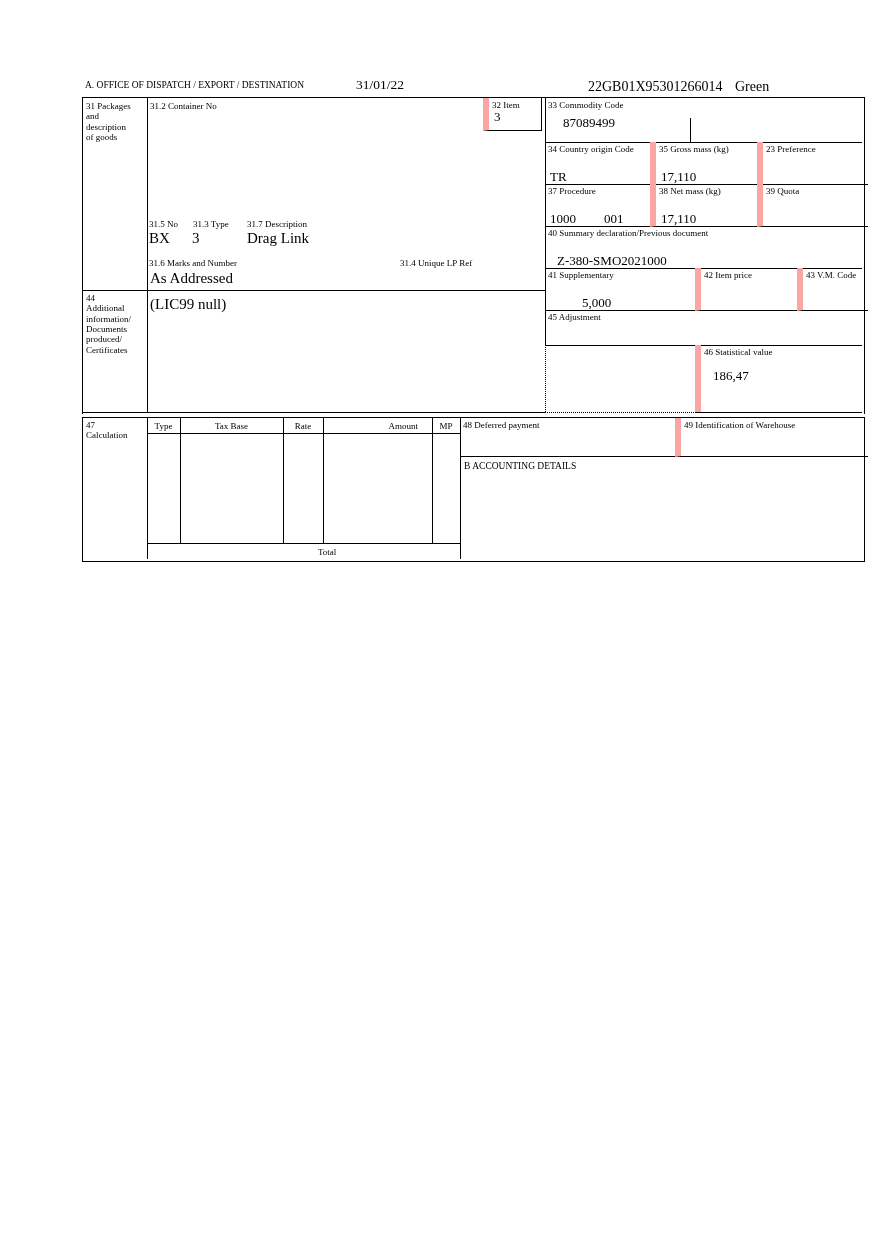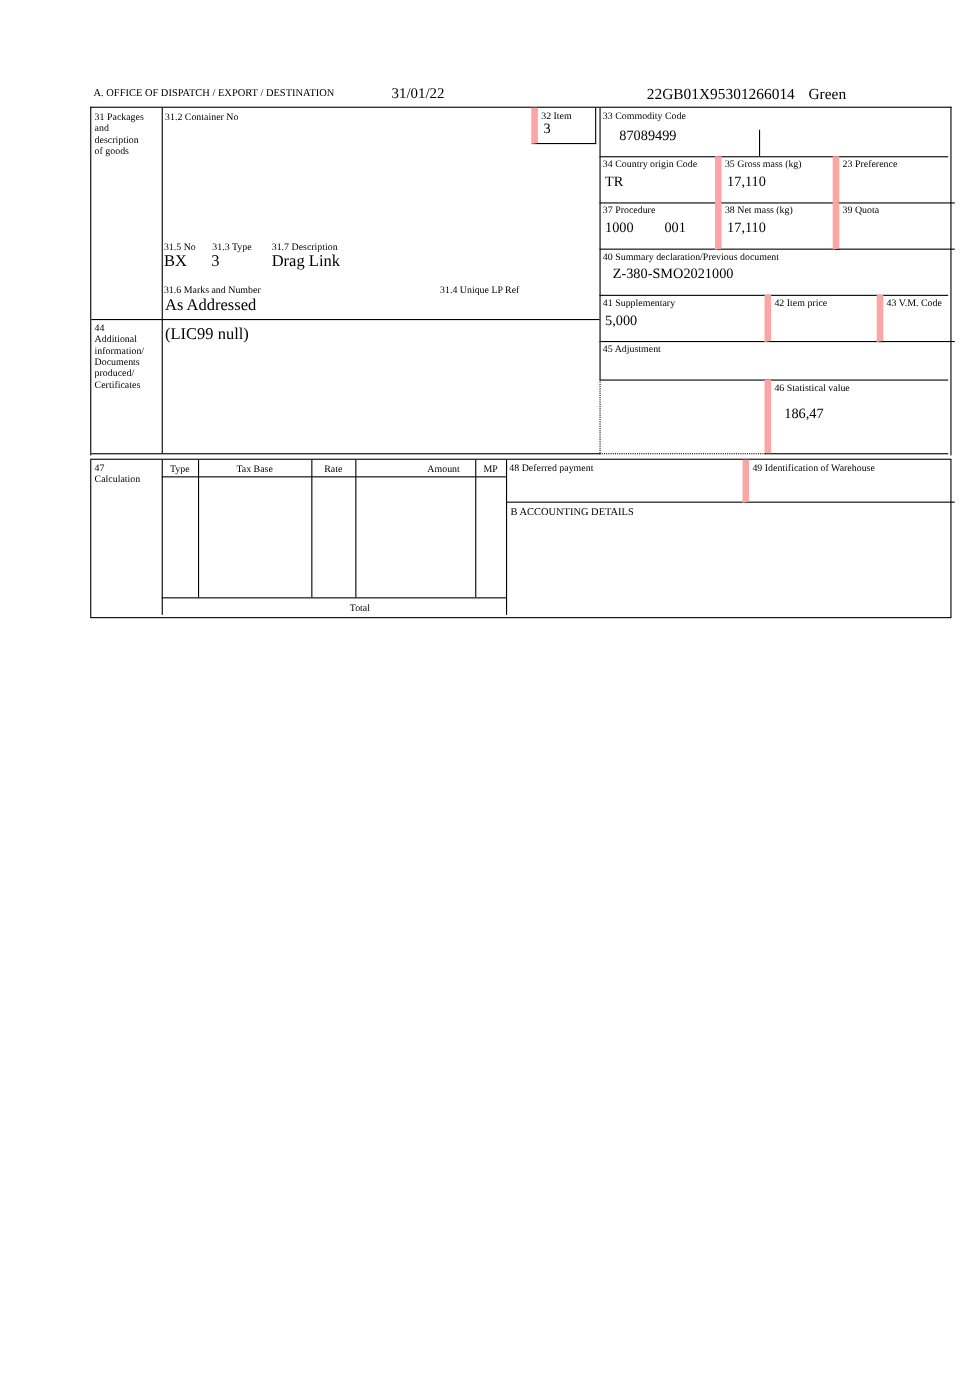--- a/index.html
+++ b/index.html
@@ -10,21 +10,21 @@
   .h{height:0;border-top:1px solid #000}
   .v.dot{border-left-style:dotted}
   .h.dot{border-top-style:dotted}
   .sect{position:absolute;border:1px solid #000}
   .sect.nb{border-bottom:none}
   .cell{overflow:hidden}
   .bb{border-bottom:1px solid #000}
   .bl{border-left:6px solid #fca5a5}
   .br{border-right:1px solid #000}
   .lbl{font-size:9px;line-height:1.15;padding:2px 2px 0 3px}
-  .val{font-size:13px;line-height:1.1;padding:0 0 0 5px;margin-top:4px}
+  .val{font-size:13px;line-height:1.1;padding:0 0 0 5px;margin-top:16px}
   .txt{font-size:9px;line-height:1.15}
   .big{font-size:15px}
   .pre{white-space:pre-line}
   .b{font-weight:normal}
   .ctr{text-align:center}
   .rgt{text-align:right}
 </style>
 </head>
 <body>
 
@@ -106,21 +106,21 @@
     <div class="lbl">39 Quota</div>
   </div>
 
   <div class="cell bb" style="left:462px;top:128px;width:317px;height:42px">
     <div class="lbl">40 Summary declaration/Previous document</div>
     <div class="val" style="padding-left:12px">Z-380-SMO2021000</div>
   </div>
 
   <div class="cell bb" style="left:462px;top:170px;width:150px;height:42px">
     <div class="lbl">41 Supplementary</div>
-    <div class="val" style="padding-left:5px">5,000</div>
+    <div class="val" style="padding-left:37px">5,000</div>
   </div>
   <div class="cell bb bl" style="left:612px;top:170px;width:102px;height:42px">
     <div class="lbl">42 Item price</div>
   </div>
   <div class="cell bb bl" style="left:714px;top:170px;width:65px;height:42px">
     <div class="lbl">43 V.M. Code</div>
   </div>
 
   <div class="cell bb" style="left:462px;top:212px;width:317px;height:35px">
     <div class="lbl">45 Adjustment</div>

